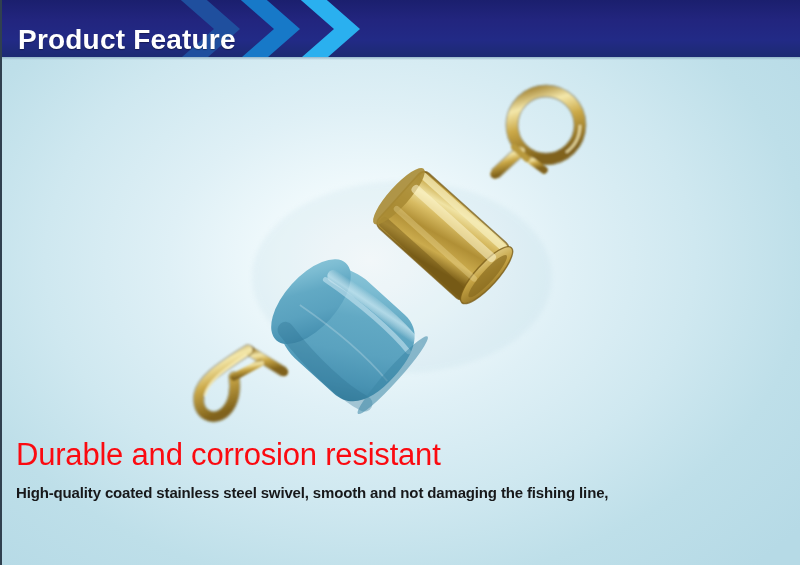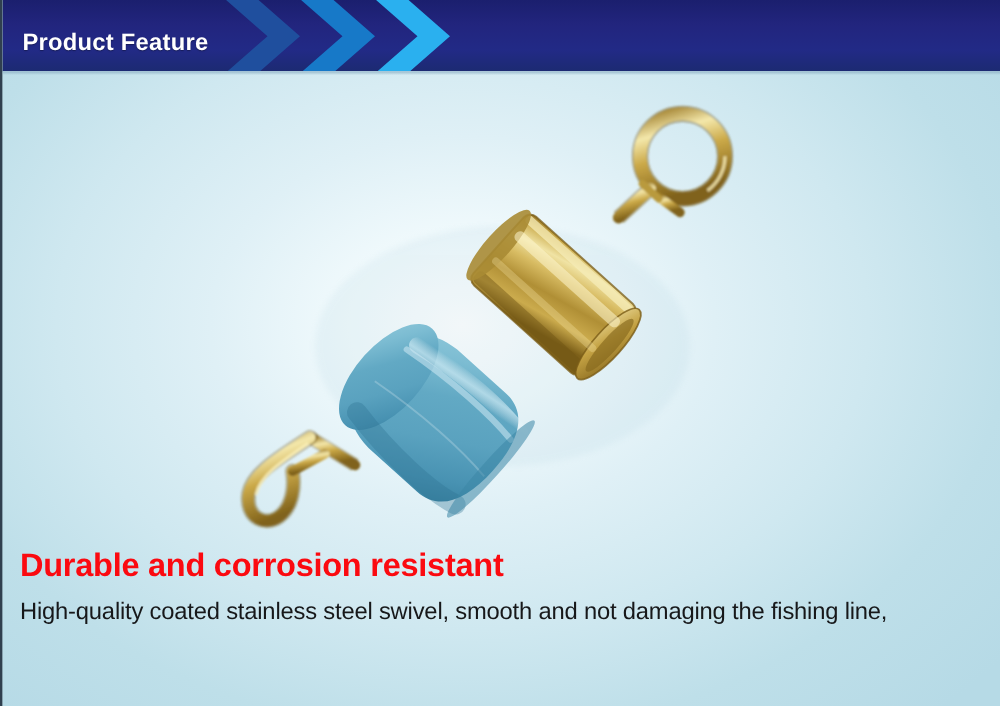--- a/index.html
+++ b/index.html
@@ -28,21 +28,21 @@
     top: 0;
     width: 800px;
     height: 57px;
     background: linear-gradient(180deg, #1b1f6e 0%, #22257e 35%, #222a86 70%, #1c2a72 100%);
     overflow: hidden;
   }
   #header-title {
     position: absolute;
     left: 16px;
     top: 24px;
-    font-size: 19px;
+    font-size: 28px;
     font-weight: bold;
     color: #ffffff;
     letter-spacing: 0.2px;
     white-space: nowrap;
     text-shadow: 0 1px 1px rgba(0,0,0,0.35);
   }
   .chev {
     position: absolute;
     top: -6px;
     width: 86px;
@@ -89,30 +89,30 @@
   #swivel svg { display:block; width:100%; height:100%; }
 
   
   #caption {
     position: absolute;
     left: 14px;
     top: 382px;
     width: 775px;
   }
   #headline {
-    font-size: 26px;
-    font-weight: bold;
+    font-size: 31px;
+    font-weight: normal;
     color: #fb0a10;
     line-height: 1.04;
     letter-spacing: -0.2px;
     white-space: nowrap;
   }
   .body-line {
-    font-size: 19px;
-    font-weight: normal;
+    font-size: 15px;
+    font-weight: bold;
     color: #17181a;
     line-height: 1.42;
     letter-spacing: -0.15px;
     white-space: nowrap;
   }
   #body-line-1 { margin-top: 11px; }
 </style>
 </head>
 <body>
 

